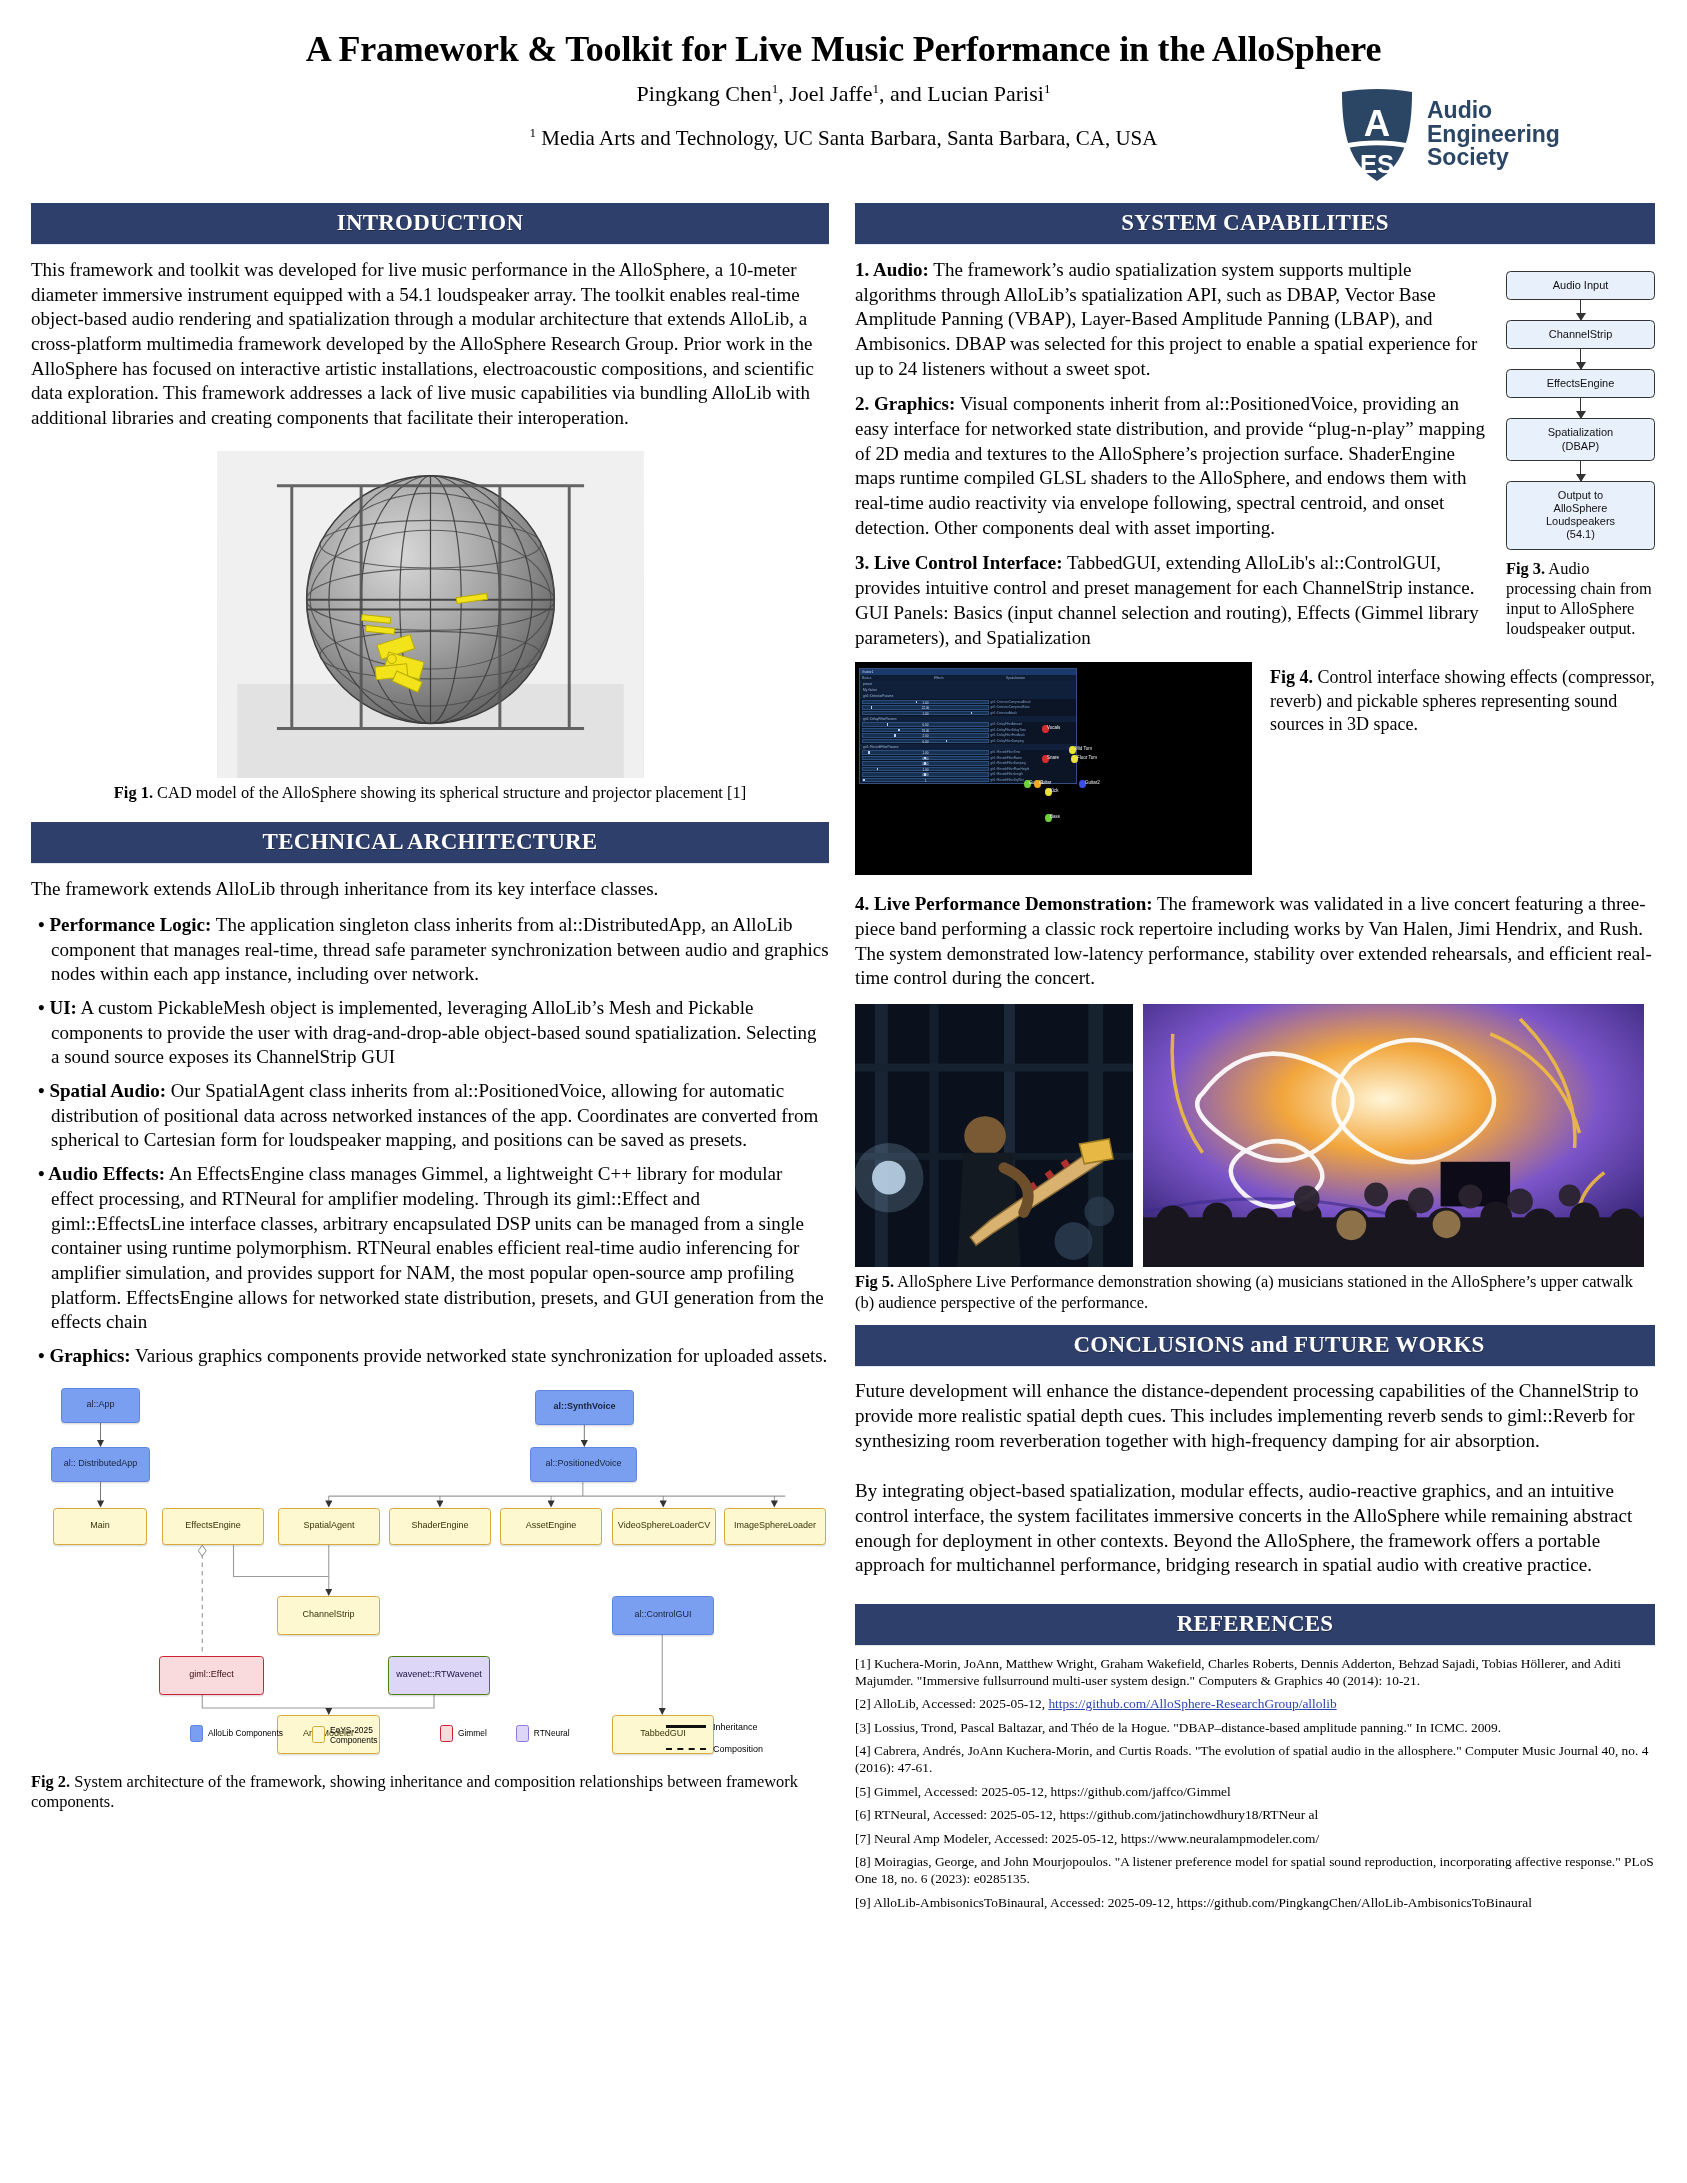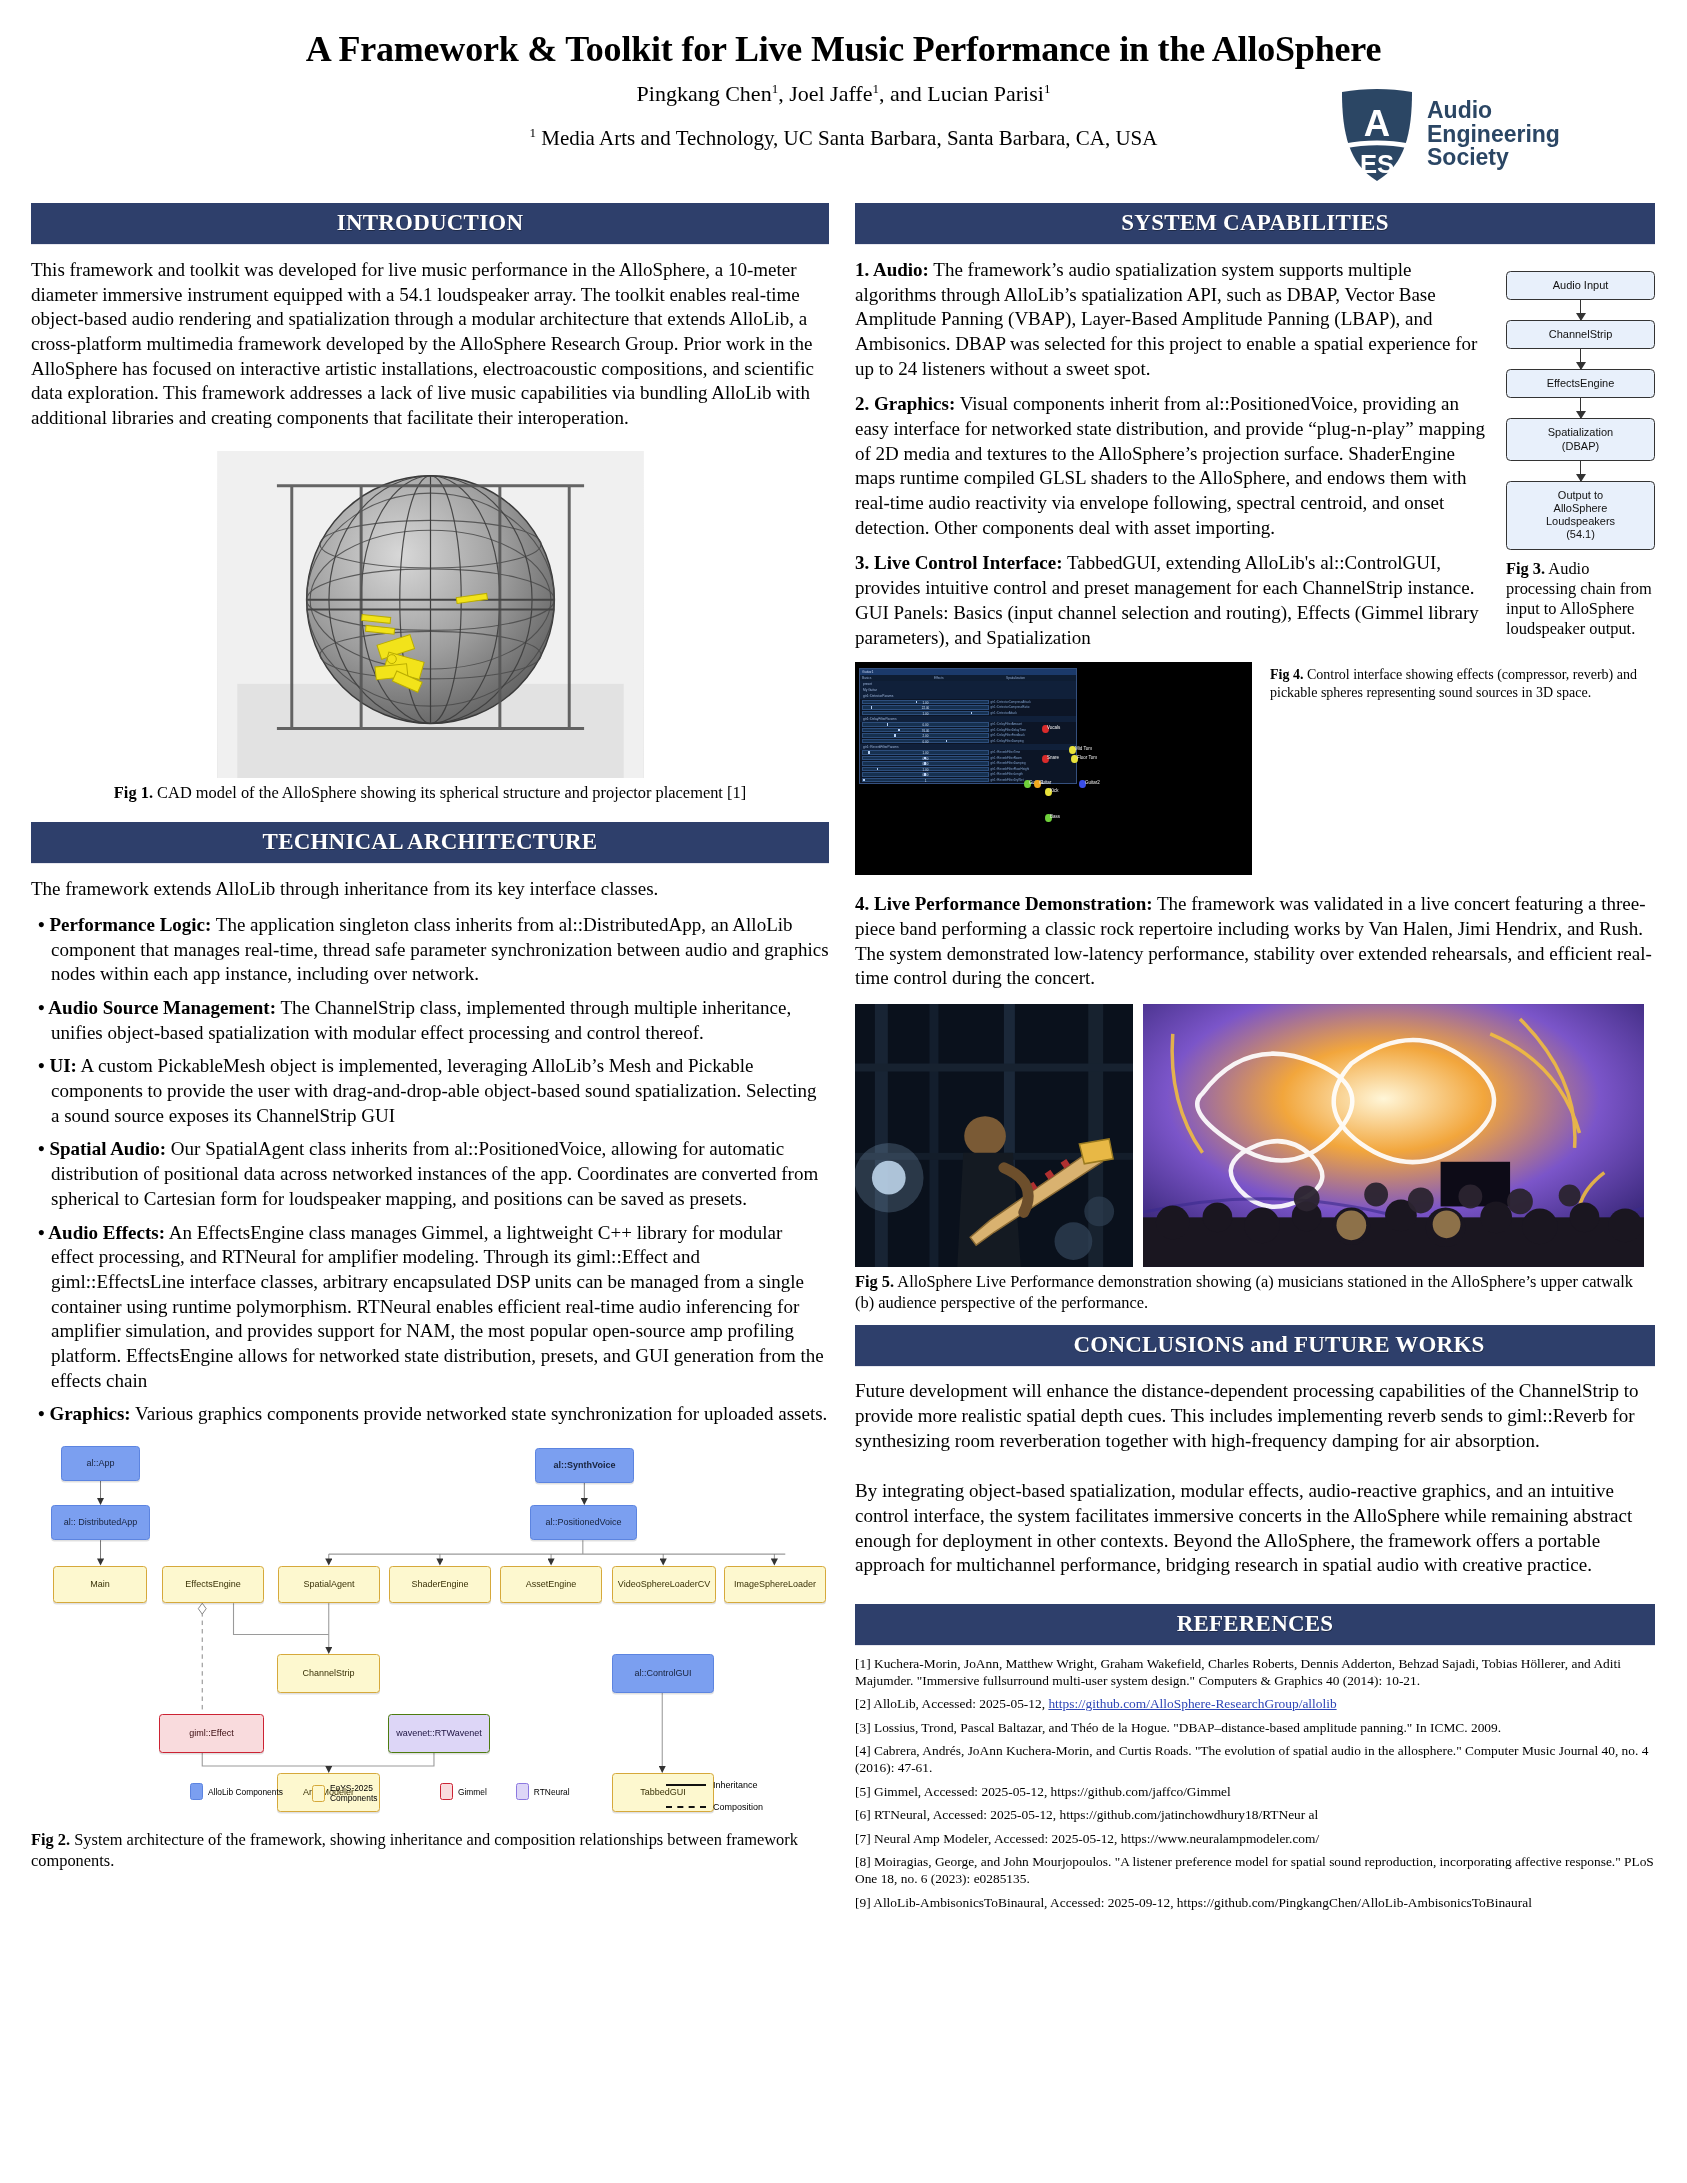--- a/index.html
+++ b/index.html
@@ -88,21 +88,21 @@
   .chain-arrow { width:0; height:20px; border-left:1.5px solid #333; margin:0 auto; position:relative; }
   .chain-arrow:after {
     content:""; position:absolute; left:-5px; bottom:-1px;
     border-left:5.5px solid transparent; border-right:5.5px solid transparent; border-top:8px solid #333;
   }
   #fig3-cap { margin-top:9px; font-size:16.4px; line-height:1.22; }
 
   
   #fig4-row { display:flex; gap:18px; align-items:flex-start; margin-top:12px; }
   #fig4 { width:397px; height:213px; background:#000; position:relative; overflow:hidden; flex:0 0 auto; }
-  #fig4-cap { font-size:14px; line-height:1.30; flex:1; padding-top:4px; }
+  #fig4-cap { font-size:18px; line-height:1.30; flex:1; padding-top:4px; }
   .gui-panel { position:absolute; left:4px; top:6px; width:218px; background:#0c1526; border:0.5px solid #35507e; }
   .gui-title { background:#1b3a6b; color:#c8d8f5; font-family:"Liberation Sans","DejaVu Sans",sans-serif; font-size:3.5px; padding:1px 2px; }
   .gui-tabs { display:flex; gap:0; background:#0e1d33; }
   .gui-tabs span { flex:1; color:#8fa9d0; font-family:"Liberation Sans","DejaVu Sans",sans-serif; font-size:3.2px; padding:1px 2px; }
   .gui-sec { color:#9fb7dd; font-family:"Liberation Sans","DejaVu Sans",sans-serif; font-size:3.2px; padding:1px 3px; background:#10203a; }
   .slider-row { display:flex; align-items:center; gap:1.5px; padding:0.5px 2px; }
   .slider { position:relative; height:4.5px; background:#16304f; border:0.5px solid #2d4e7c; flex:0 0 127px; }
   .slider i { position:absolute; top:0; bottom:0; width:1.5px; background:#b9d2f5; }
   .slider b { position:absolute; left:50%; transform:translateX(-50%); font-family:"Liberation Sans","DejaVu Sans",sans-serif; font-size:3px; color:#cfe0fa; font-weight:normal; top:0px; }
   .slider-lab { font-family:"Liberation Sans","DejaVu Sans",sans-serif; font-size:3px; color:#7fa0cc; white-space:nowrap; }
@@ -223,21 +223,20 @@
     </div>
 
     <div class="band" style="margin-top:19px;">TECHNICAL ARCHITECTURE</div>
 
     <div class="body-text" style="margin-top:13px;">
       <p>The framework extends AlloLib through inheritance from its key interface classes.</p>
     </div>
 
     <ul class="bullets" id="ta-bullets">
         <li><span class="lead">Performance Logic:</span><span> The application singleton class inherits from al::DistributedApp, an AlloLib component that manages real-time, thread safe parameter synchronization between audio and graphics nodes within each app instance, including over network.</span></li>
-        <li><span class="lead">Audio Source Management:</span><span> The ChannelStrip class, implemented through multiple inheritance, unifies object-based spatialization with modular effect processing and control thereof.</span></li>
         <li><span class="lead">UI:</span><span>  A custom PickableMesh object is implemented, leveraging AlloLib’s Mesh and Pickable components to provide the user with drag-and-drop-able object-based sound spatialization. Selecting a sound source exposes its ChannelStrip GUI</span></li>
         <li><span class="lead">Spatial Audio:</span><span> Our SpatialAgent class inherits from al::PositionedVoice, allowing for automatic distribution of positional data across networked instances of the app. Coordinates are converted from spherical to Cartesian form for loudspeaker mapping, and positions can be saved as presets.</span></li>
         <li><span class="lead">Audio Effects:</span><span> An EffectsEngine class manages Gimmel, a lightweight C++ library for modular effect processing, and RTNeural for amplifier modeling. Through its giml::Effect and giml::EffectsLine interface classes, arbitrary encapsulated DSP units can be managed from a single container using runtime polymorphism. RTNeural enables efficient real-time audio inferencing for amplifier simulation, and provides support for NAM, the most popular open-source amp profiling platform. EffectsEngine allows for networked state distribution, presets, and GUI generation from the effects chain</span></li>
         <li><span class="lead">Graphics:</span><span> Various graphics components provide networked state synchronization for uploaded assets.</span></li>
       </ul>
 
     <div id="fig2">
       <svg id="fig2-edges" width="798" height="392" style="position:absolute;left:0;top:0;" viewBox="0 0 1608 790">
         <defs>
           <marker id="arrow" markerWidth="9" markerHeight="9" refX="7" refY="4.5" orient="auto">

